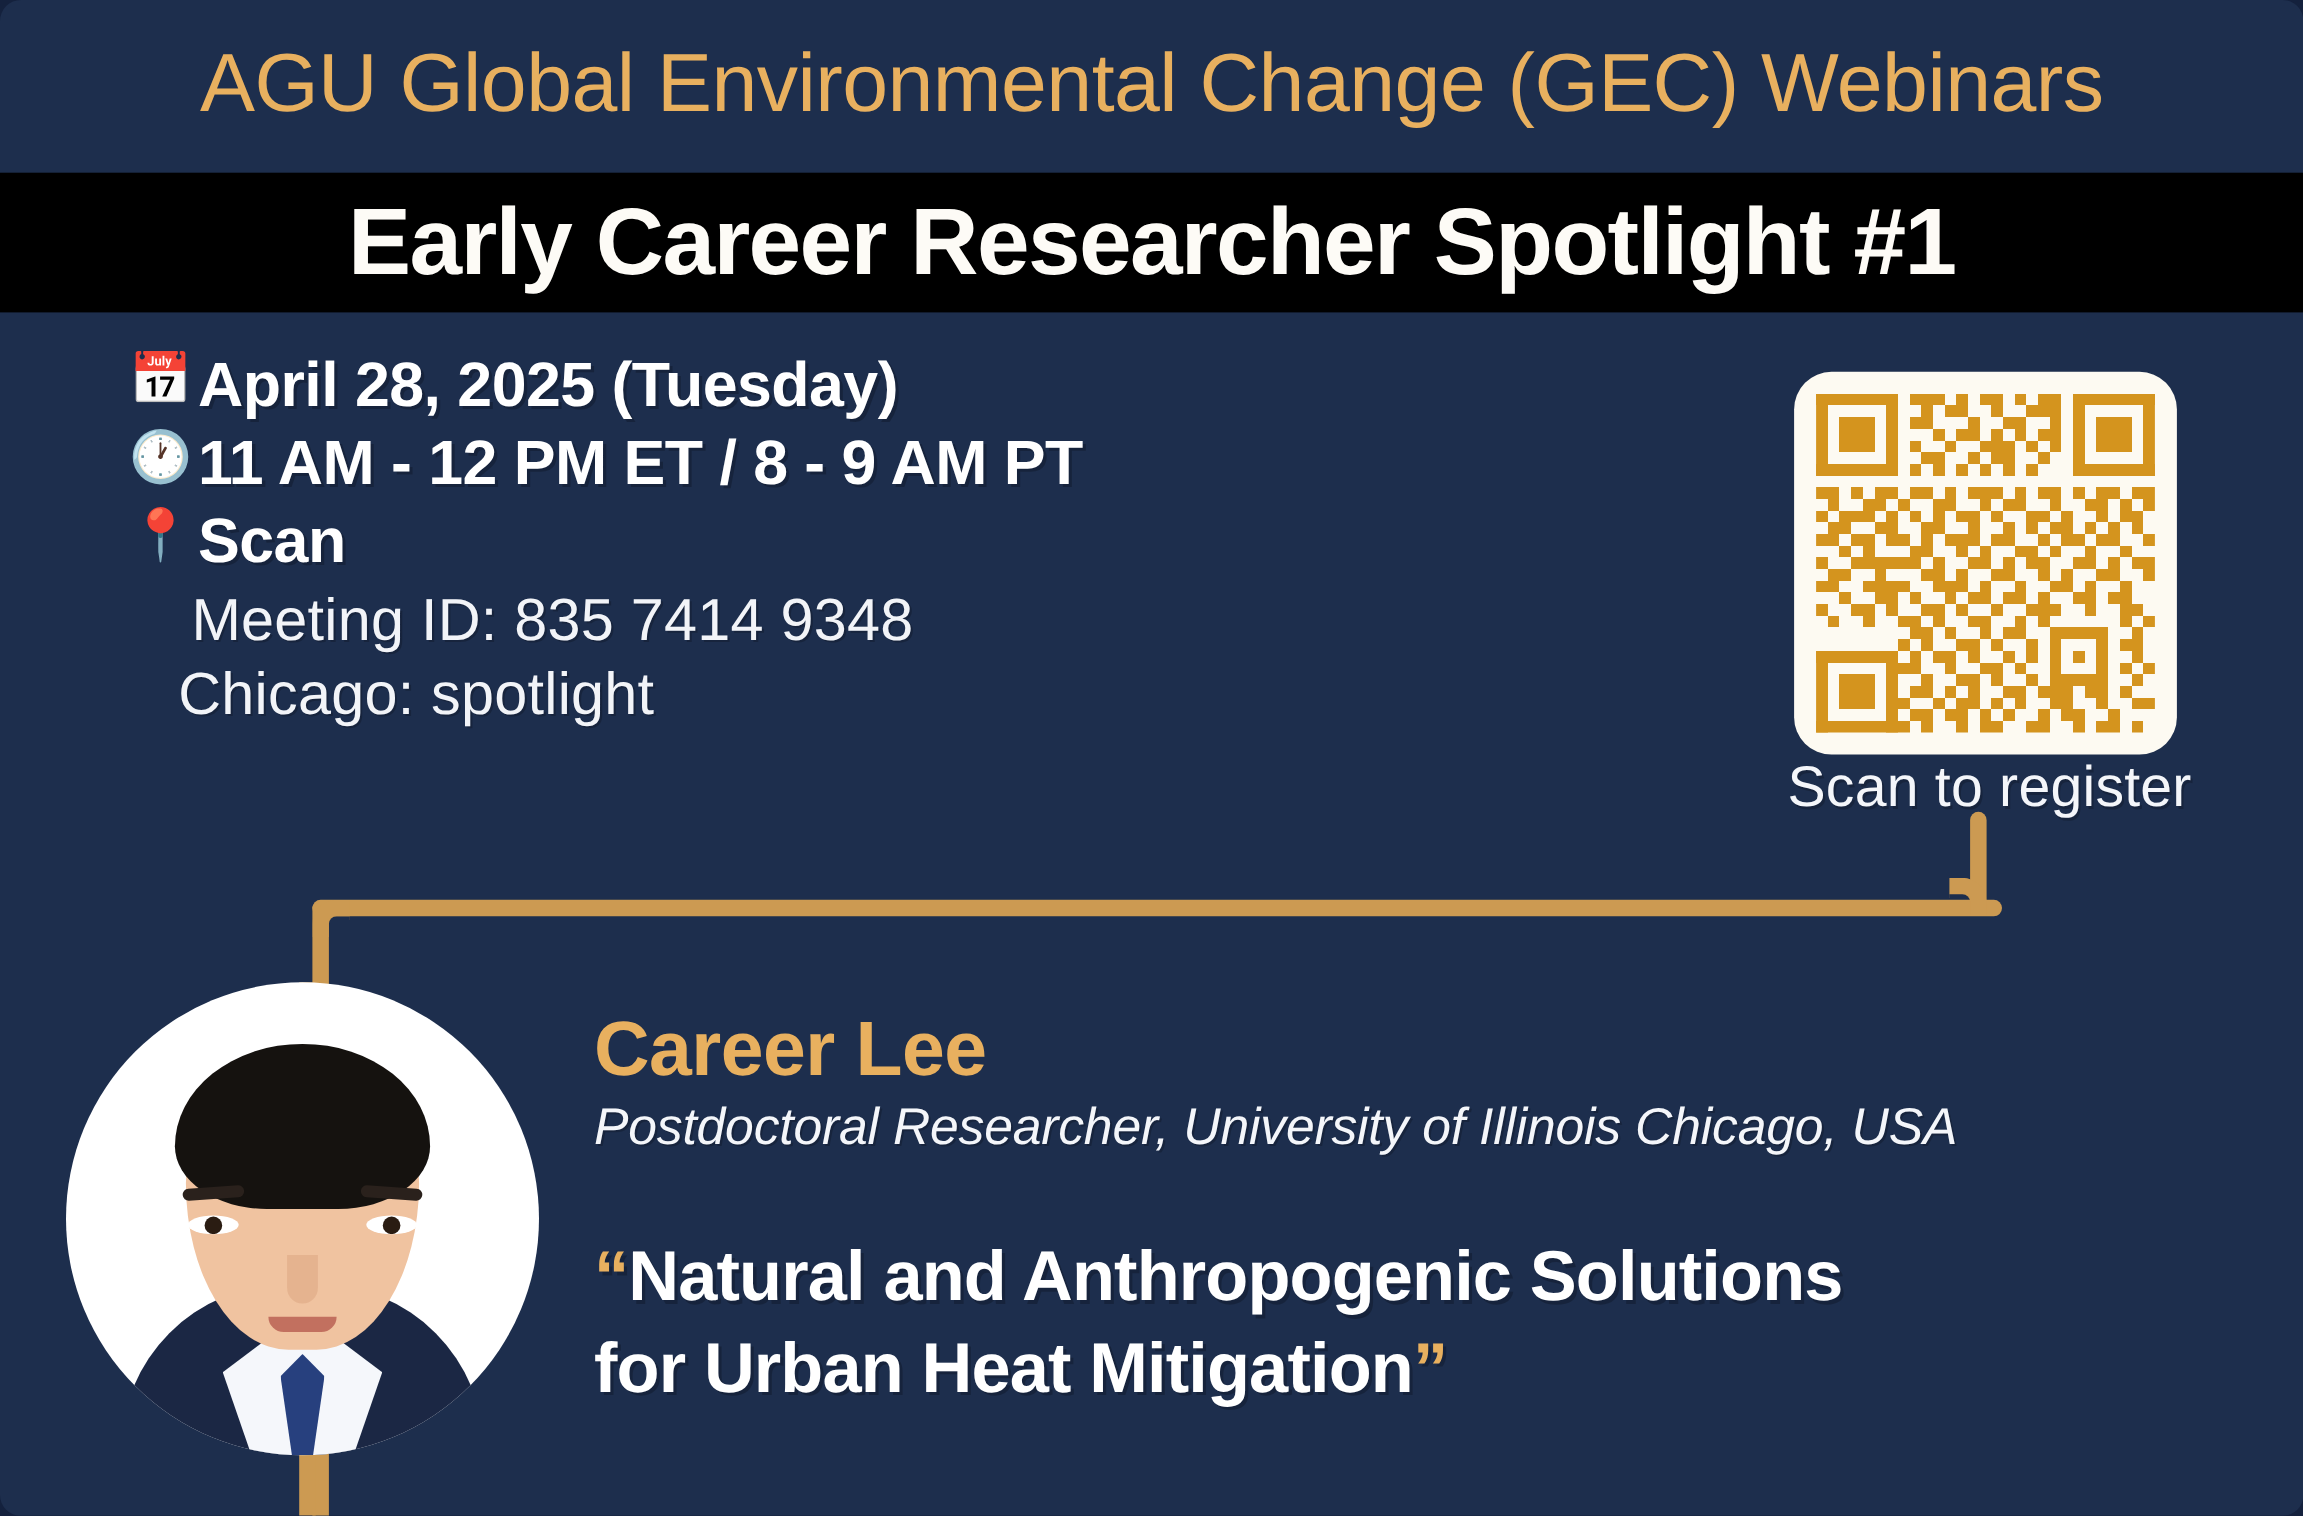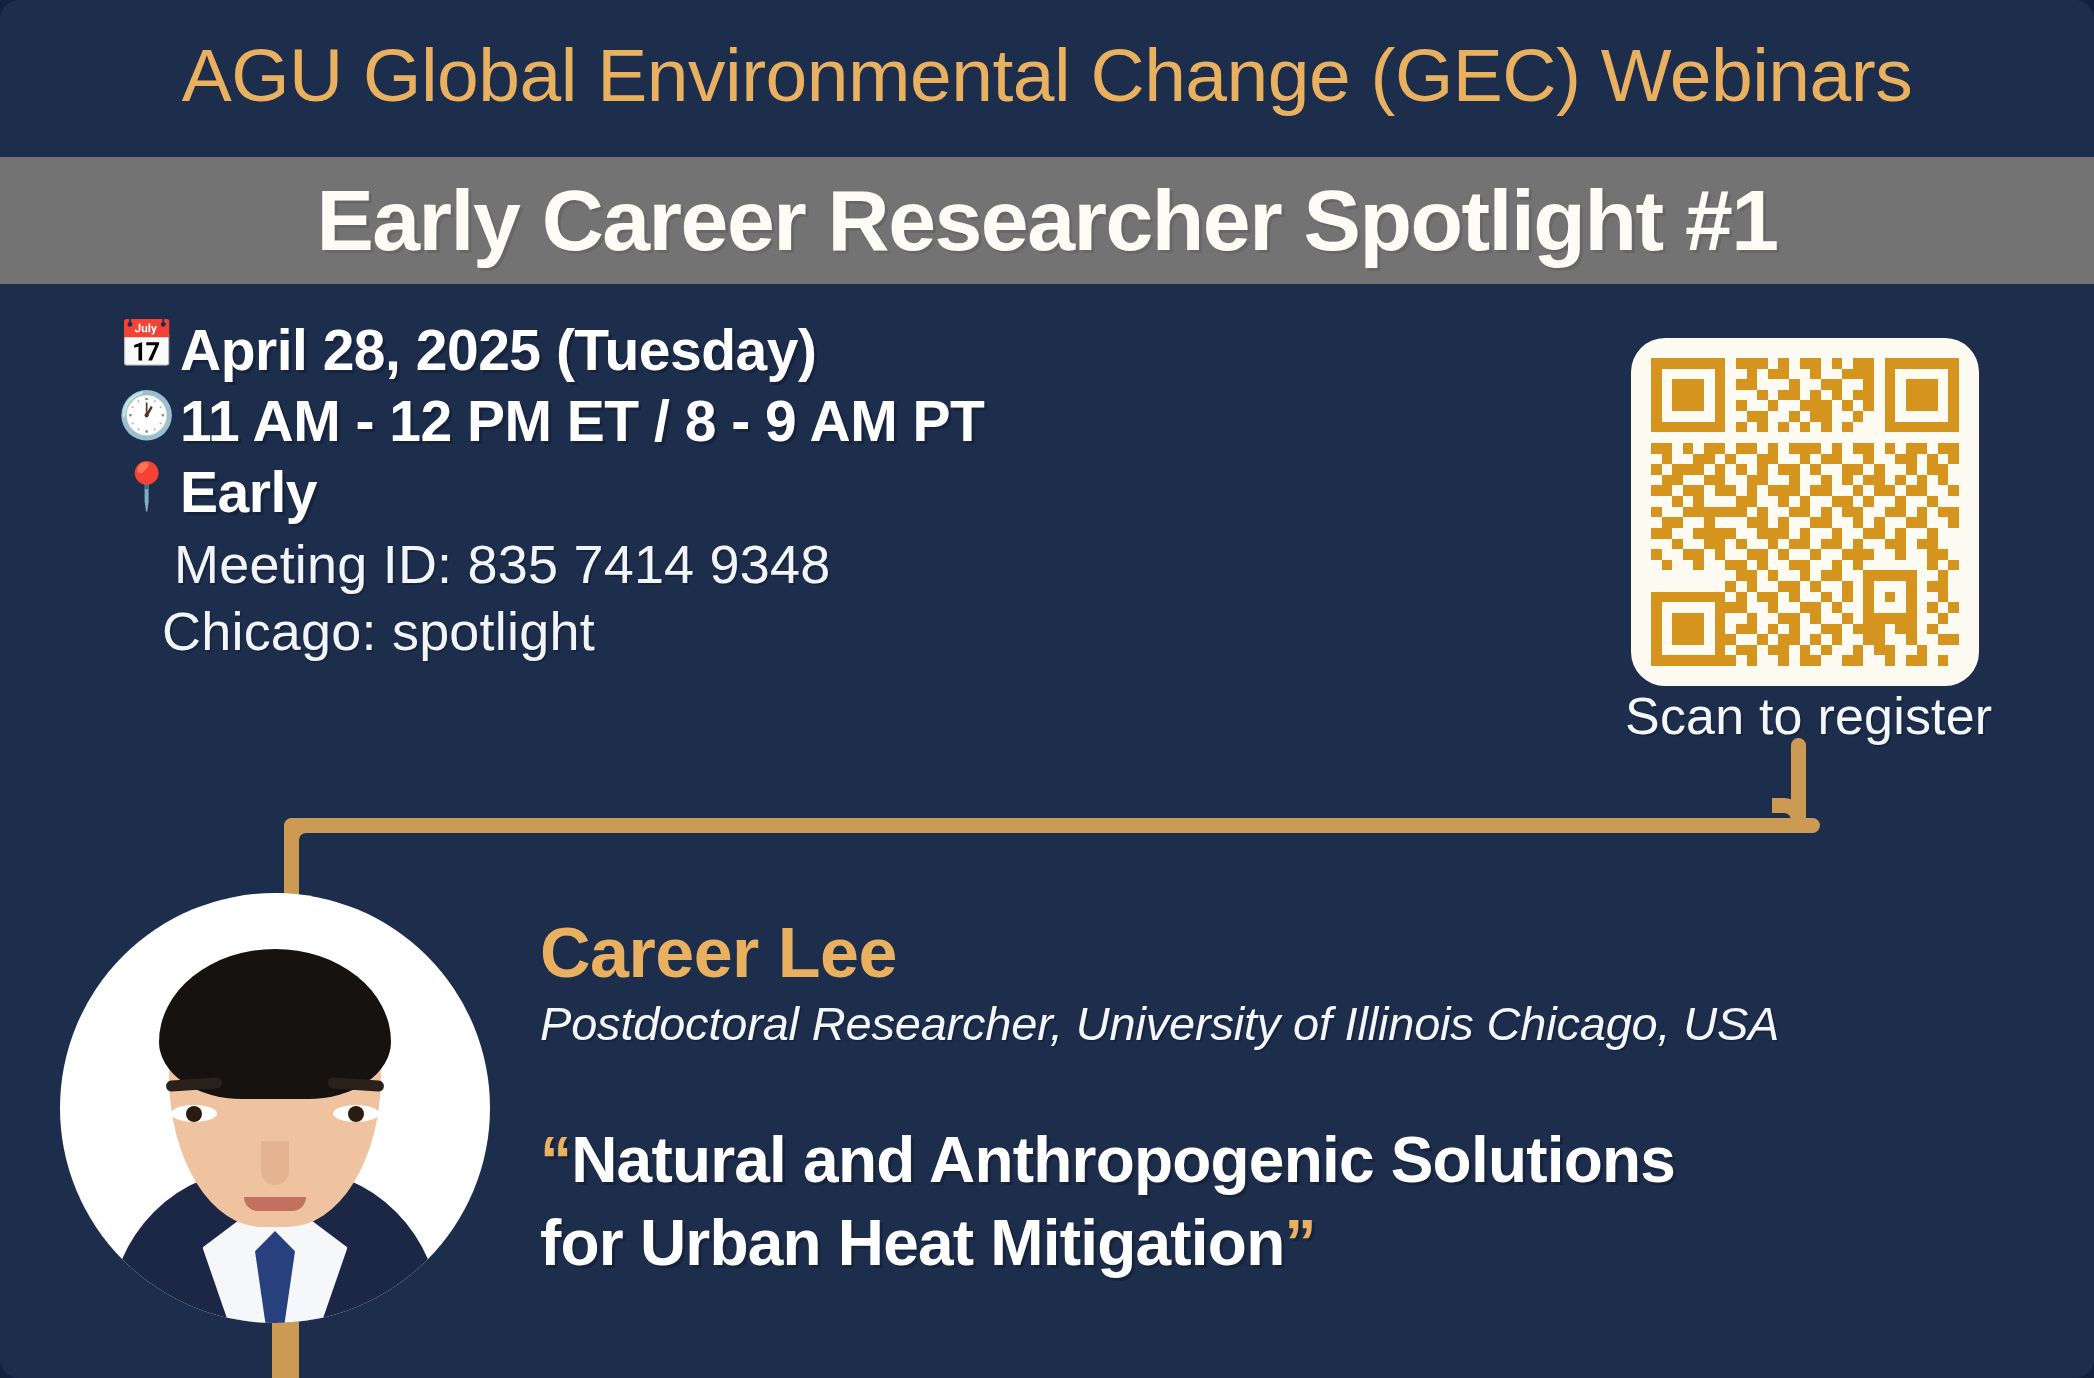--- a/index.html
+++ b/index.html
@@ -32,21 +32,21 @@
     letter-spacing: -0.5px;
     white-space: nowrap;
   }
 
   .gold-band {
     position: absolute;
     top: 157px;
     left: 0;
     width: 100%;
     height: 127px;
-    background: #737373;
+    background: #000000;
     display: flex;
     align-items: center;
     justify-content: center;
   }
   .band-title {
     color: #fdfbf6;
     font-size: 86px;
     font-weight: 700;
     letter-spacing: -1.5px;
     white-space: nowrap;
@@ -354,21 +354,21 @@
       <span class="log-strong">April 28, 2025 (Tuesday)</span>
     </div>
 
     <div class="log-row">
       <span class="log-emoji">🕐</span>
       <span class="log-strong">11 AM - 12 PM ET / 8 - 9 AM PT</span>
     </div>
 
     <div class="log-row">
       <span class="log-emoji">📍</span>
-      <span class="log-strong">Early</span>
+      <span class="log-strong">Scan</span>
     </div>
 
     <div class="log-sub">Meeting ID: 835 7414 9348</div>
 
     <div class="log-sub second">Chicago: spotlight</div>
   </div>
 
   <div class="qr-block">
     <div class="qr-card">
       <svg viewBox="0 0 29 29" shape-rendering="crispEdges" aria-hidden="true">

